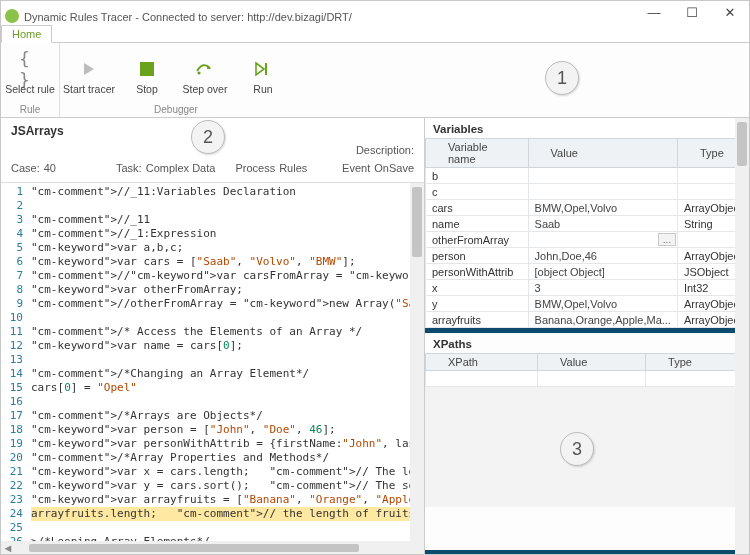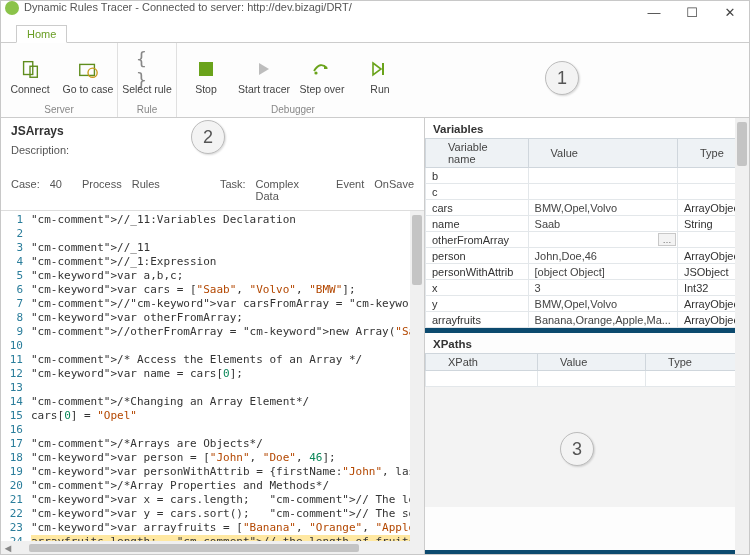--- a/index.html
+++ b/index.html
@@ -11,21 +11,21 @@
     width: 750px;
     height: 555px;
     overflow: hidden;
     position: relative;
     border: 1px solid #c8c8c8;
   }
   
   .titlebar {
     height: 22px;
     display: flex;
-    align-items: flex-start;
+    align-items: flex-end;
     padding: 0 0 0 4px;
     background: #fff;
     font-size: 11px;
     color: #555;
   }
   .titlebar .app-icon {
     width: 14px; height: 14px;
     background: #8bc34a;
     border-radius: 50%;
     margin-right: 5px;
@@ -36,21 +36,21 @@
     width: 38px; height: 22px;
     display: flex; align-items: center; justify-content: center;
     color: #444; font-size: 13px;
   }
   
   .tabstrip {
     height: 20px;
     border-bottom: 1px solid #ccc;
     display: flex;
     align-items: flex-end;
-    padding-left: 15px;
+    padding-left: 0;
     background:#fff;
   }
   .tabstrip .tab {
     padding: 2px 10px;
     font-size: 11px;
     color: #6a9e25;
     border: 1px solid #ccc;
     border-bottom: 1px solid #fff;
     background:#fff;
     position: relative;
@@ -101,23 +101,23 @@
     font-size:18px;color:#555;
     box-shadow:1px 1px 2px rgba(0,0,0,0.15);
   }
   
   .main { display:flex; height: calc(555px - 22px - 20px - 75px - 1px); }
   .left { width:424px; display:flex; flex-direction:column; border-right:1px solid #ccc;}
   .right { flex:1; display:flex; flex-direction:column; background:#fff;}
   
   .rule-header { padding:6px 10px 2px; position:relative;}
   .rule-header h3 { font-size:12px; font-weight:bold; color:#333; margin-bottom:6px;}
-  .rh-row { font-size:11px; color:#555; display:flex; gap:6px; margin-bottom:20px;}
+  .rh-row { font-size:11px; color:#555; display:flex; gap:6px; margin-bottom:4px;justify-content:flex-end;}
   .rh-meta { display:flex; gap:20px; color:#555; font-size:11px; padding:2px 0 6px;}
-  .rh-meta .pair{display:flex;gap:10px;}
+  .rh-meta .pair{display:flex;gap:4px;}
   
   .code-wrap { flex:1; display:flex; border-top:1px solid #ddd; overflow:hidden;}
   .gutter {
     width:26px; background:#fff; text-align:right;
     font-family:Consolas,monospace; font-size:11px; color:#2a7d9b;
     padding:2px 4px 2px 0; line-height:14px;
   }
   .code {
     flex:1;
     font-family:Consolas,monospace;
@@ -166,71 +166,48 @@
     <div class="win-btn close">✕</div>
   </div>
 </div>
 
 <div class="tabstrip">
   <div class="tab">Home</div>
 </div>
 
 <div class="ribbon">
 
+
   <div class="ribbon-group">
     <div class="buttons">
       <div class="ribbon-btn">
-        <div class="ico">
-          <svg width="22" height="22" viewBox="0 0 24 24">
-              <rect x="5" y="4" width="10" height="14" fill="none" stroke="#5f8d1d" stroke-width="1.5"></rect>
-              <rect x="12" y="9" width="8" height="12" fill="none" stroke="#5f8d1d" stroke-width="1.5"></rect>
-            </svg>
-        </div>
-        <span>Connect</span>
-      </div>
-      <div class="ribbon-btn">
-        <div class="ico">
-          <svg width="22" height="22" viewBox="0 0 24 24">
-              <rect x="3" y="7" width="16" height="12" fill="none" stroke="#5f8d1d" stroke-width="1.5"></rect>
-              <circle cx="17" cy="16" r="5" fill="none" stroke="#c99a1b" stroke-width="1.5"></circle>
-            </svg>
-        </div>
-        <span>Go to case</span>
-      </div>
-    </div>
-    <div class="group-label">Server</div>
-  </div>
-
-  <div class="ribbon-group">
-    <div class="buttons">
-      <div class="ribbon-btn">
         <div class="ico" style="color:#888;font-family:Consolas,monospace;">{ }</div>
         <span>Select rule</span>
       </div>
     </div>
     <div class="group-label">Rule</div>
   </div>
 
   <div class="ribbon-group" style="border-right:none;">
     <div class="buttons">
+      <div class="ribbon-btn">
+        <div class="ico">
+            <svg width="16" height="16" viewBox="0 0 16 16">
+              <path d="M3 2 L13 8 L3 14 Z" fill="#bdbdbd"></path>
+            </svg>
+          </div>
+        <span>Start tracer</span>
+      </div>
       <div class="ribbon-btn">
         <div class="ico">
             <svg width="14" height="14">
               <rect width="14" height="14" fill="#6aa31b"></rect>
             </svg>
           </div>
         <span>Stop</span>
-      </div>
-      <div class="ribbon-btn">
-        <div class="ico">
-            <svg width="16" height="16" viewBox="0 0 16 16">
-              <path d="M3 2 L13 8 L3 14 Z" fill="#bdbdbd"></path>
-            </svg>
-          </div>
-        <span>Start tracer</span>
       </div>
       <div class="ribbon-btn">
         <div class="ico">
             <svg width="20" height="16" viewBox="0 0 20 16">
               <path d="M2 10 Q8 0 15 7" fill="none" stroke="#6aa31b" stroke-width="1.8"></path>
               <path d="M12 4 L16 8 L12 8 Z" fill="#6aa31b"></path>
               <circle cx="4" cy="12" r="1.6" fill="#6aa31b"></circle>
             </svg>
           </div>
         <span>Step over</span>
@@ -255,27 +232,27 @@
     <div class="rule-header">
       <h3>JSArrays</h3>
       <div class="rh-row">
           <span>Description:</span>
         </div>
       <div class="rh-meta">
         <span class="pair">
             <span>Case:</span> 
             <span>40</span>
           </span>
+        <span class="pair" style="margin-left:40px;">
+            <span>Task:</span> 
+            <span>Complex Data</span>
+          </span>
         <span class="pair">
             <span>Process</span> 
             <span>Rules</span>
-          </span>
-        <span class="pair" style="margin-left:40px;">
-            <span>Task:</span> 
-            <span>Complex Data</span>
           </span>
         <span class="pair" style="margin-left:auto;text-align:center;">
             <span>Event</span> 
             <span>OnSave</span>
           </span>
       </div>
       <div class="callout" style="left:190px;top:2px;">2</div>
     </div>
     <div class="code-wrap">
       <div class="gutter" id="gutter">1<br>2<br>3<br>4<br>5<br>6<br>7<br>8<br>9<br>10<br>11<br>12<br>13<br>14<br>15<br>16<br>17<br>18<br>19<br>20<br>21<br>22<br>23<br>24<br>25<br>26<br>27<br></div>

